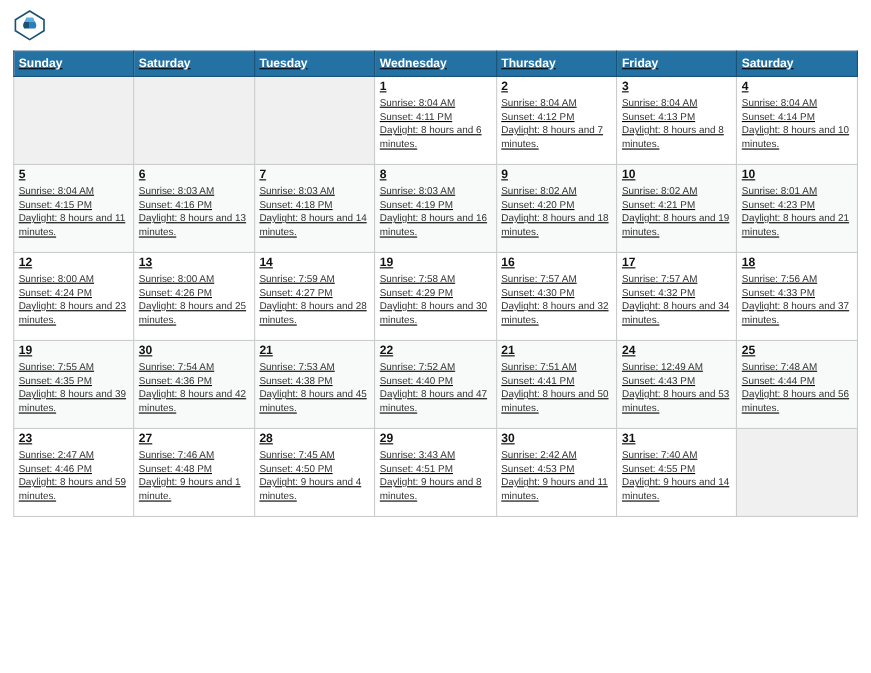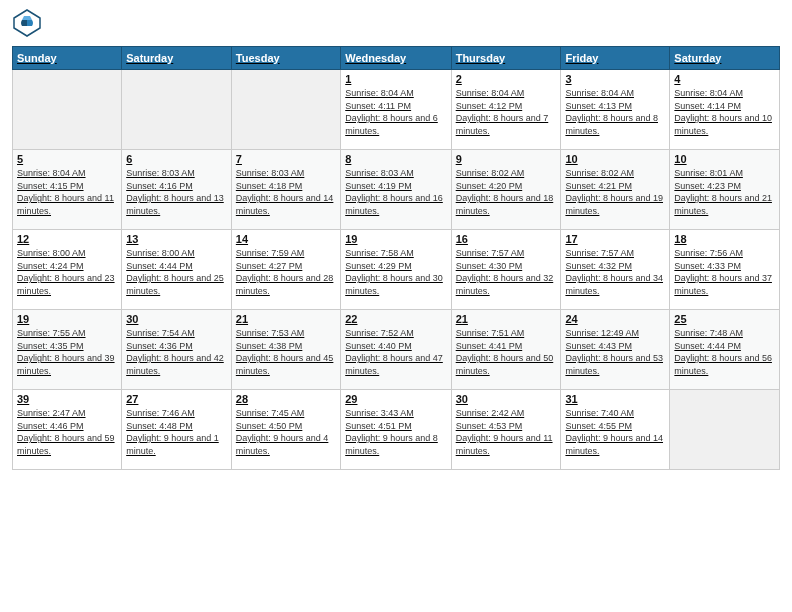--- a/index.html
+++ b/index.html
@@ -211,21 +211,21 @@
         <tr>
           <td>
             <div class="day-number">12</div>
             <div class="day-info">Sunrise: 8:00 AM
 Sunset: 4:24 PM
 Daylight: 8 hours and 23 minutes.</div>
           </td>
           <td>
             <div class="day-number">13</div>
             <div class="day-info">Sunrise: 8:00 AM
-Sunset: 4:44 PM
+Sunset: 4:26 PM
 Daylight: 8 hours and 25 minutes.</div>
           </td>
           <td>
             <div class="day-number">14</div>
             <div class="day-info">Sunrise: 7:59 AM
 Sunset: 4:27 PM
 Daylight: 8 hours and 28 minutes.</div>
           </td>
           <td>
             <div class="day-number">19</div>
@@ -291,21 +291,21 @@
           </td>
           <td>
             <div class="day-number">25</div>
             <div class="day-info">Sunrise: 7:48 AM
 Sunset: 4:44 PM
 Daylight: 8 hours and 56 minutes.</div>
           </td>
         </tr>
         <tr>
           <td>
-            <div class="day-number">39</div>
+            <div class="day-number">23</div>
             <div class="day-info">Sunrise: 2:47 AM
 Sunset: 4:46 PM
 Daylight: 8 hours and 59 minutes.</div>
           </td>
           <td>
             <div class="day-number">27</div>
             <div class="day-info">Sunrise: 7:46 AM
 Sunset: 4:48 PM
 Daylight: 9 hours and 1 minute.</div>
           </td>

